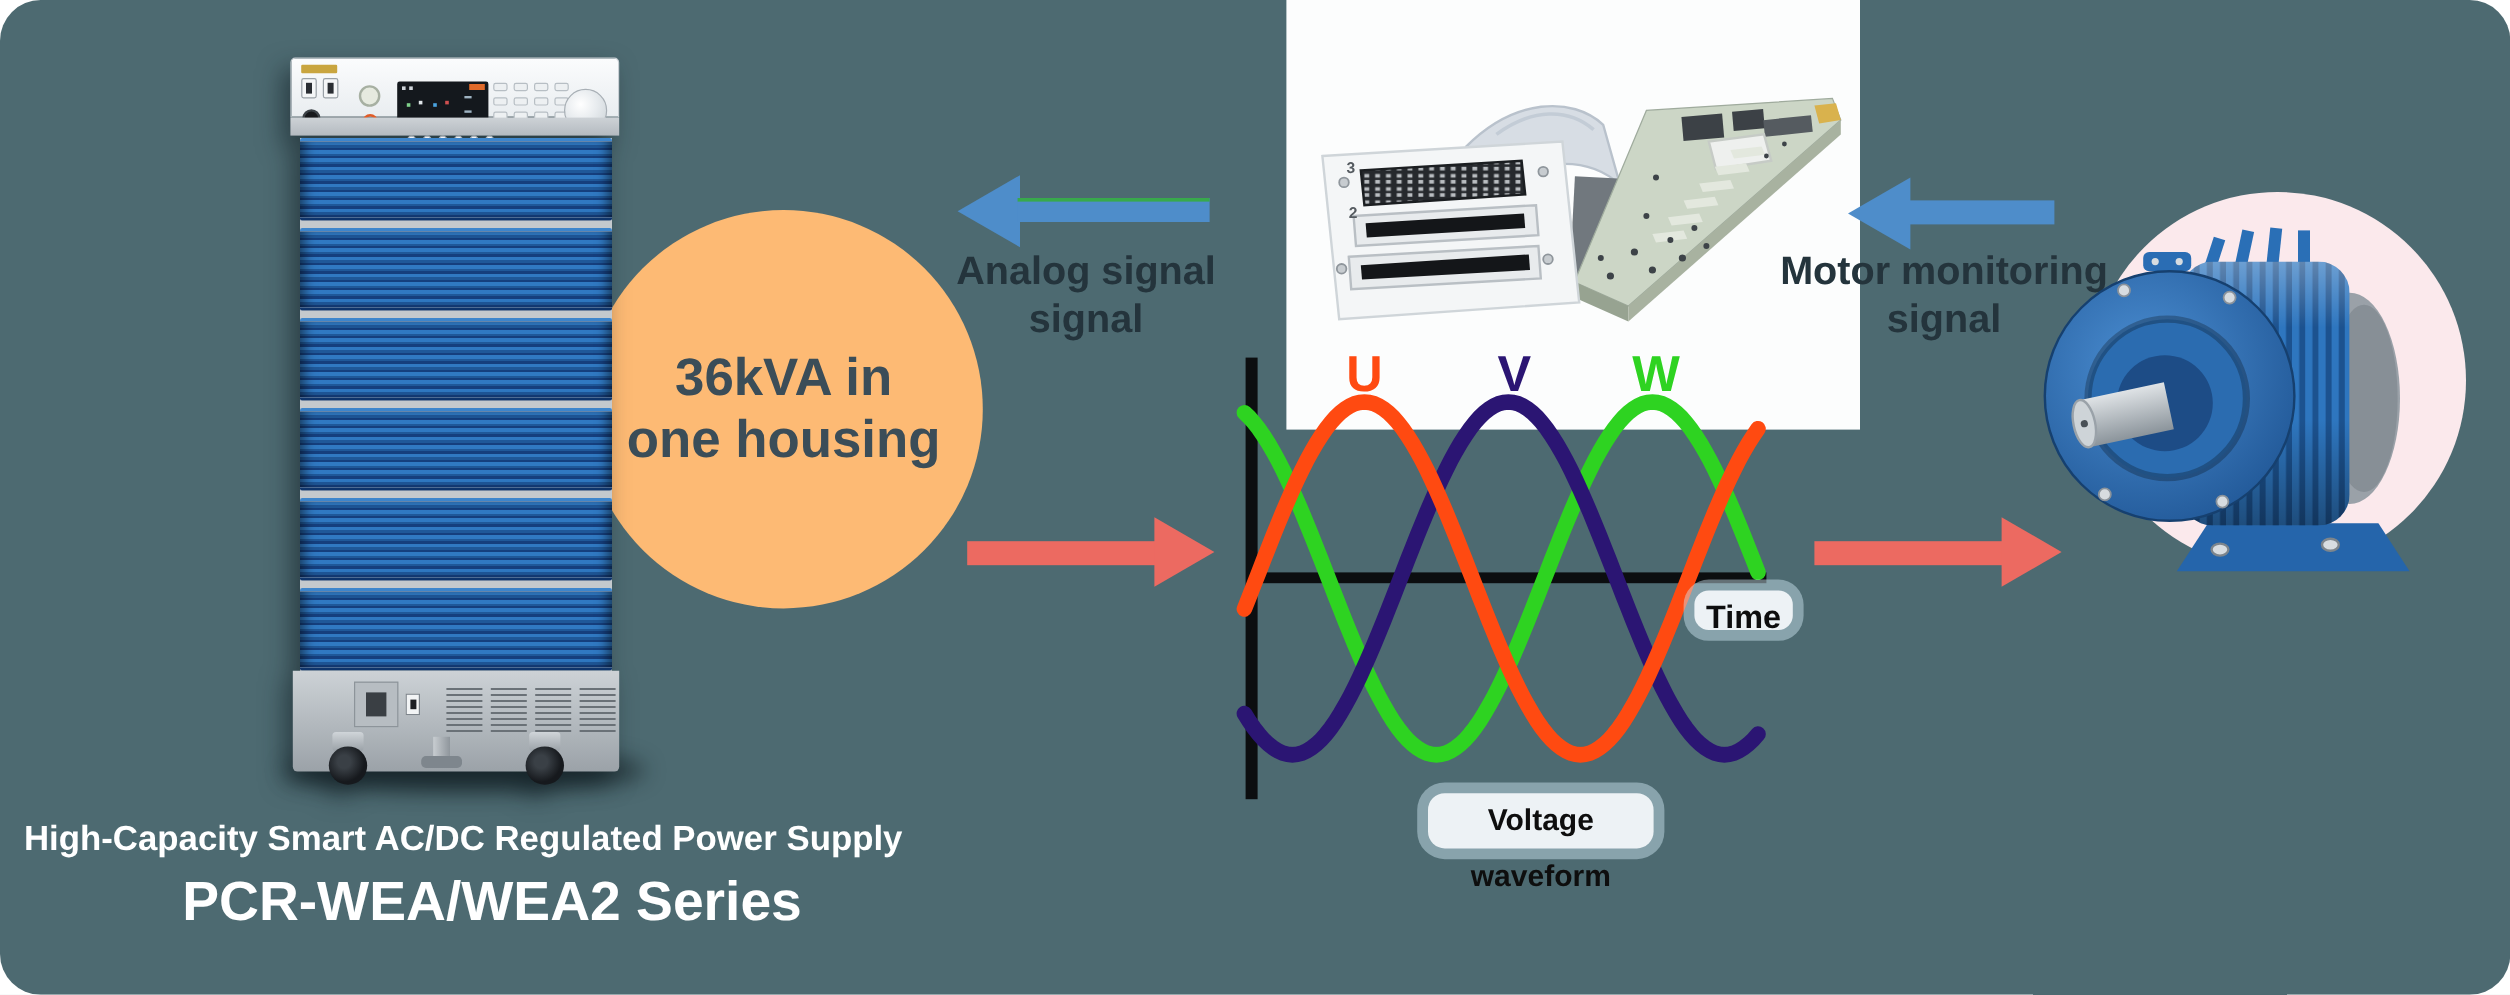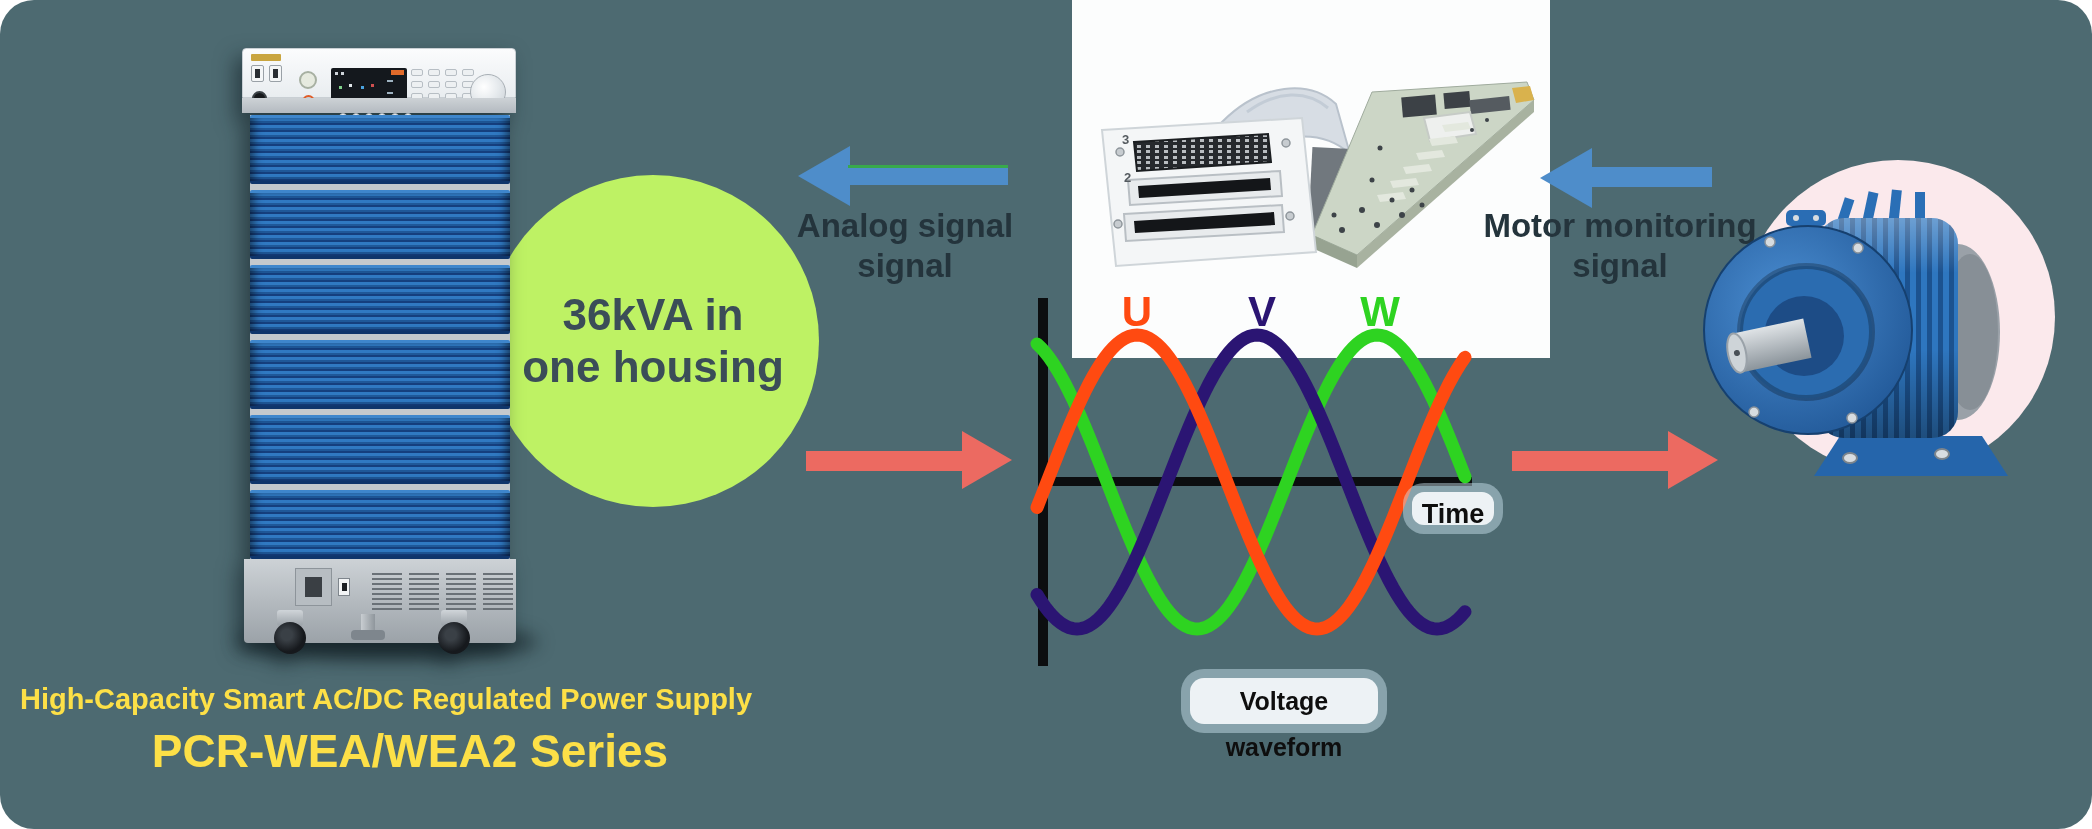--- a/index.html
+++ b/index.html
@@ -9,21 +9,21 @@
     font-family:"Liberation Sans","DejaVu Sans",sans-serif;
   }
   .abs{position:absolute;}
 
   
   .pcb-box{left:1072px;top:0;width:478px;height:358px;background:#fcfdfd;}
 
   
   .housing-circle{
     left:487px;top:175px;width:332px;height:332px;border-radius:50%;
-    background:#bef264;display:flex;align-items:center;justify-content:center;
+    background:#fdba74;display:flex;align-items:center;justify-content:center;
   }
   .housing-circle .txt{
     text-align:center;font-size:44px;line-height:1.18;font-weight:800;color:#3b4d58;
   }
 
   
   .ps-wrap{left:228px;top:36px;width:304px;height:640px;}
   .ps-ground-shadow{left:10px;top:588px;width:300px;height:36px;border-radius:50%;
     background:rgba(6,14,18,.55);filter:blur(9px);}
   .cabinet{left:0;top:0;width:304px;height:632px;filter:drop-shadow(-7px 9px 10px rgba(8,18,24,.5));}
@@ -65,33 +65,33 @@
   .vents{left:128px;top:11px;display:flex;gap:7px;}
   .vents i{width:30px;height:40px;background:repeating-linear-gradient(180deg,transparent 0 3px,#6a7177 3px 5px);}
   .caster{width:44px;text-align:center;}
   .caster .fork{width:26px;height:16px;background:linear-gradient(#d0d5d9,#9aa1a7);margin:0 auto;border-radius:3px;}
   .caster .wheel{width:32px;height:32px;border-radius:50%;margin:-4px auto 0;
     background:radial-gradient(circle at 40% 40%,#3a4046 20%,#16191d 62%);}
   .foot .stem{width:14px;height:18px;background:linear-gradient(90deg,#c8cdd1,#8f969c);margin:0 auto;}
   .foot .plate{width:34px;height:10px;background:#7e868d;border-radius:4px;margin:-2px auto 0;}
 
   
-  .captions{left:0;top:683px;width:772px;text-align:center;color:#fde047;}
+  .captions{left:0;top:683px;width:772px;text-align:center;color:#ffffff;}
   .captions .l1{font-size:29px;font-weight:800;}
   .captions .l2{font-size:46px;font-weight:800;margin-top:8px;margin-left:48px;}
 
   
   .chart-svg{left:1020px;top:290px;}
   .wave-label{width:60px;text-align:center;font-size:42px;font-weight:800;}
   .tag{
     background:#edf2f5;border-radius:12px;color:#0e0e0e;font-weight:700;text-align:center;
     box-shadow:0 0 0 9px rgba(209,233,243,.45);
   }
   .tag.time{left:1412px;top:492px;width:82px;height:33px;line-height:44px;font-size:27px;}
-  .tag.vw{left:1190px;top:678px;width:188px;height:46px;line-height:46px;font-size:25px;border-radius:14px;}
+  .tag.vw{left:1190px;top:661px;width:188px;height:46px;line-height:46px;font-size:25px;border-radius:14px;}
 
   
   .shaft{height:20px;}
   .shaft.blue{background:#4e8dca;}
   .shaft.red{background:#ec6a61;}
   .shaft.stripe::before{content:"";position:absolute;left:0;top:0;width:100%;height:3px;background:#38a94c;}
   .head-left{width:0;height:0;border-top:30px solid transparent;border-bottom:30px solid transparent;
     border-right:52px solid #4e8dca;}
   .head-right{width:0;height:0;border-top:29px solid transparent;border-bottom:29px solid transparent;
     border-left:50px solid #ec6a61;}

